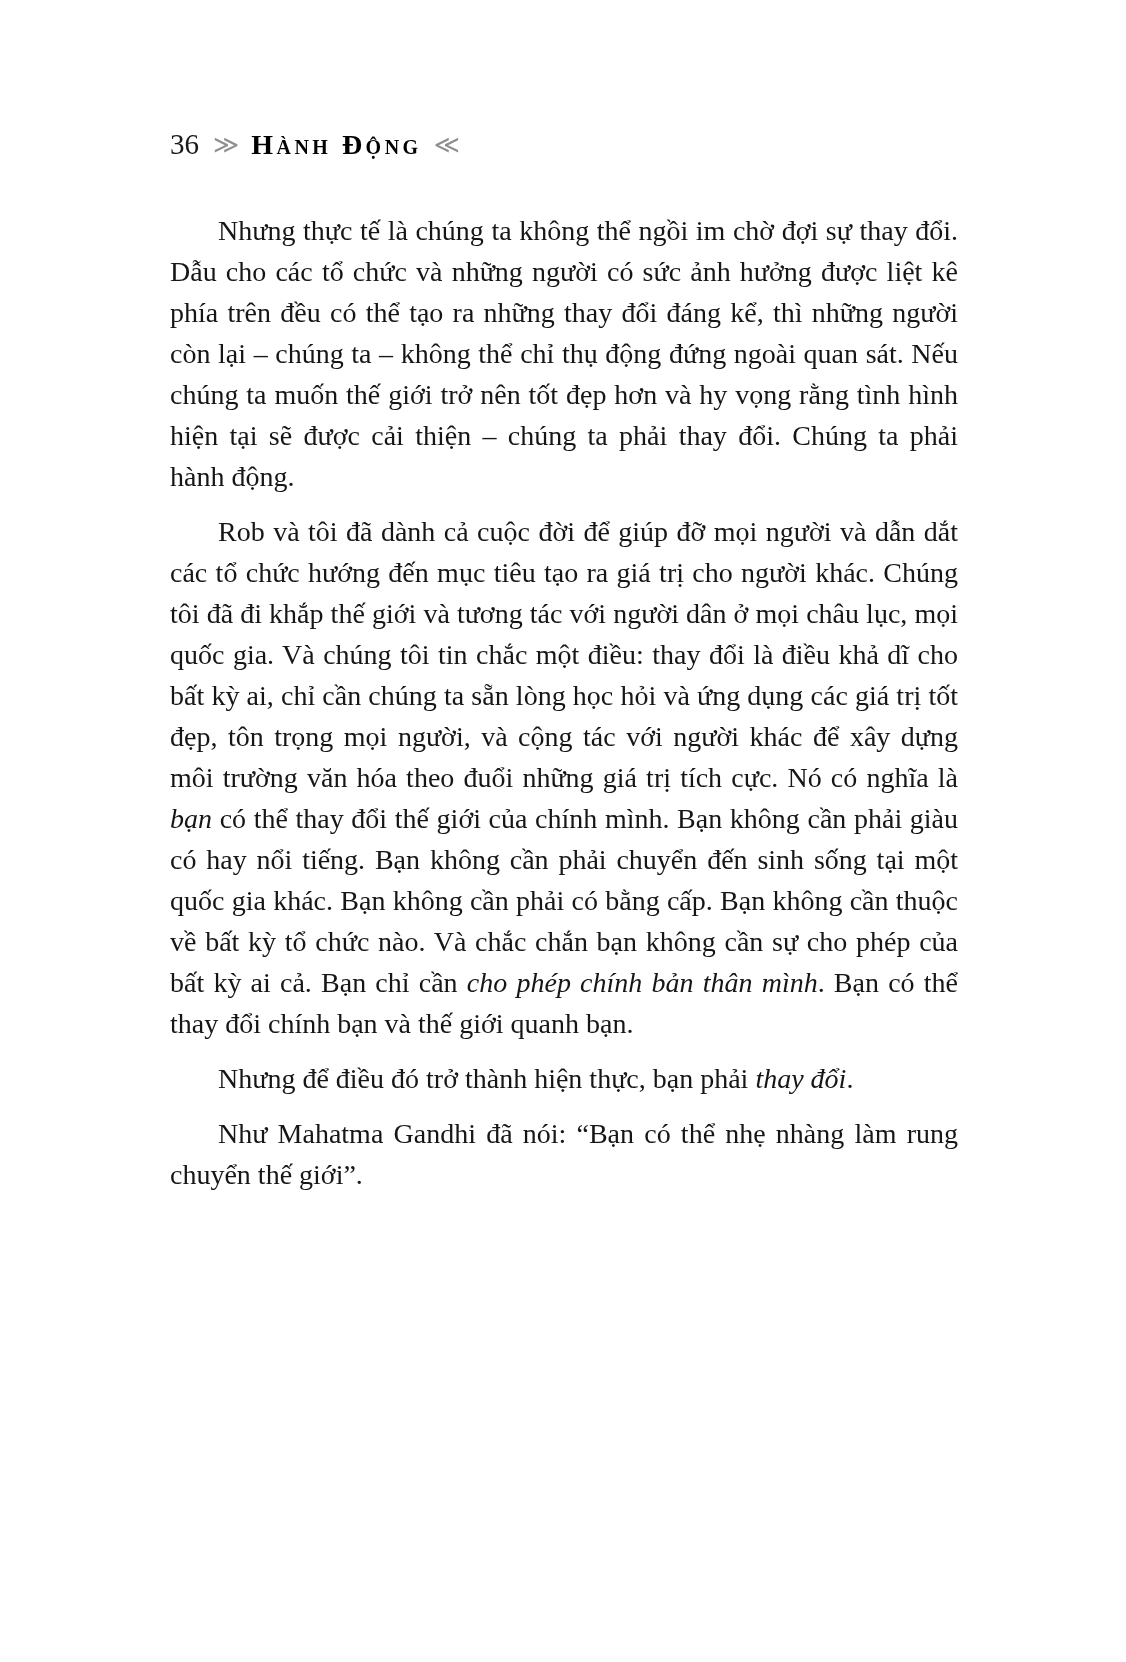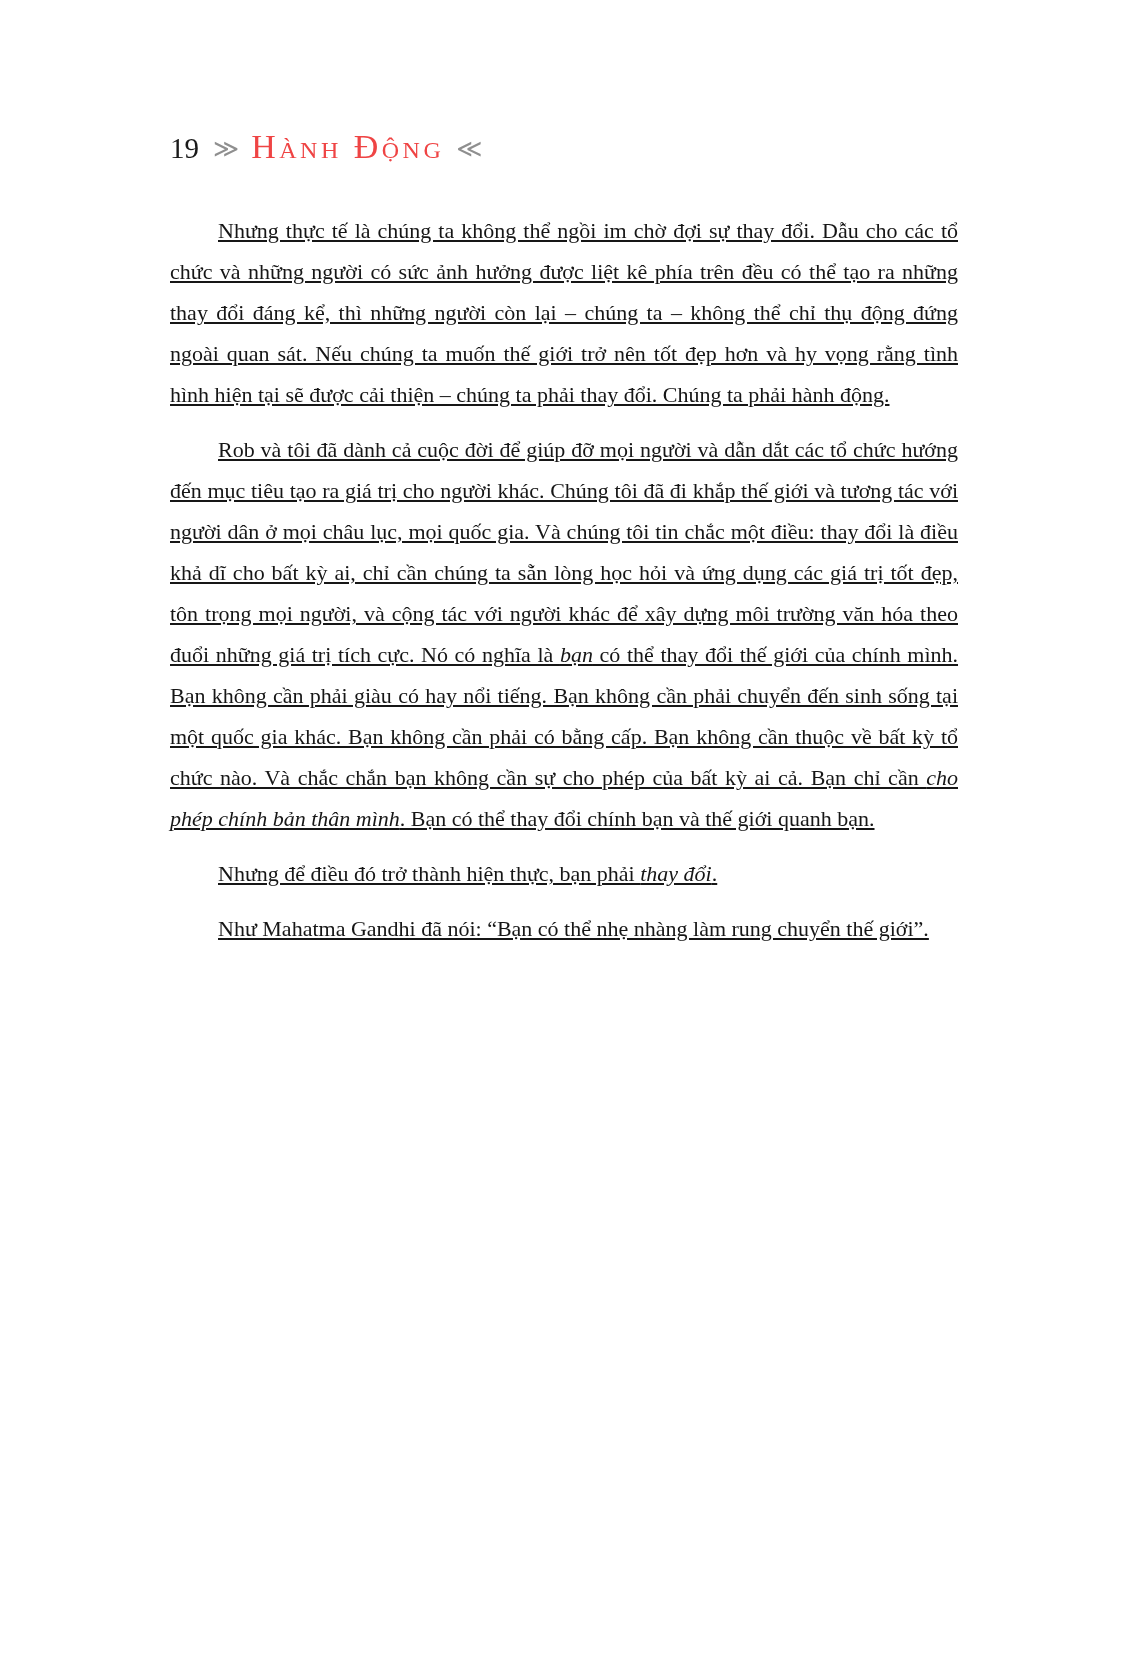--- a/index.html
+++ b/index.html
@@ -33,51 +33,50 @@
   }
   .ornament {
     color: #8f8f8f;
     font-size: 25px;
     position: relative;
     top: -1px;
   }
   .ornament.left { margin-right: 12px; }
   .ornament.right { margin-left: 12px; }
   .chapter-title {
-    font-size: 34px;
-    font-weight: 400;
+    font-size: 28px;
+    font-weight: 700;
     font-variant: small-caps;
     letter-spacing: 3.5px;
-    color: #ef4444;
+    color: #000000;
   }
   .body-text {
     position: absolute;
     left: 170px;
     top: 210px;
     width: 788px;
-    font-size: 22px;
+    font-size: 28px;
     line-height: 41px;
     text-align: justify;
-    text-decoration: underline;
   }
   .body-text p {
     margin: 0 0 14px 0;
     text-indent: 48px;
   }
   .body-text em {
     font-style: italic;
   }
 </style>
 </head>
 <body>
 
 <div class="page">
 
   <header class="running-header">
-    <span class="page-number">19</span>
+    <span class="page-number">36</span>
     <span class="ornament left">≫</span>
     <span class="chapter-title">Hành Động</span>
     <span class="ornament right">≪</span>
   </header>
 
   <main class="body-text">
 
     <p><span>Nhưng thực tế là chúng ta không thể ngồi im chờ đợi sự thay đổi. Dẫu cho các tổ chức và những người có sức ảnh hưởng được liệt kê phía trên đều có thể tạo ra những thay đổi đáng kể, thì những người còn lại – chúng ta – không thể chỉ thụ động đứng ngoài quan sát. Nếu chúng ta muốn thế giới trở nên tốt đẹp hơn và hy vọng rằng tình hình hiện tại sẽ được cải thiện – chúng ta phải thay đổi. Chúng ta phải hành động.</span></p>
 
     <p><span>Rob và tôi đã dành cả cuộc đời để giúp đỡ mọi người và dẫn dắt các tổ chức hướng đến mục tiêu tạo ra giá trị cho người khác. Chúng tôi đã đi khắp thế giới và tương tác với người dân ở mọi châu lục, mọi quốc gia. Và chúng tôi tin chắc một điều: thay đổi là điều khả dĩ cho bất kỳ ai, chỉ cần chúng ta sẵn lòng học hỏi và ứng dụng các giá trị tốt đẹp, tôn trọng mọi người, và cộng tác với người khác để xây dựng môi trường văn hóa theo đuổi những giá trị tích cực. Nó có nghĩa là </span><em>bạn</em><span> có thể thay đổi thế giới của chính mình. Bạn không cần phải giàu có hay nổi tiếng. Bạn không cần phải chuyển đến sinh sống tại một quốc gia khác. Bạn không cần phải có bằng cấp. Bạn không cần thuộc về bất kỳ tổ chức nào. Và chắc chắn bạn không cần sự cho phép của bất kỳ ai cả. Bạn chỉ cần </span><em>cho phép chính bản thân mình</em><span>. Bạn có thể thay đổi chính bạn và thế giới quanh bạn.</span></p>

